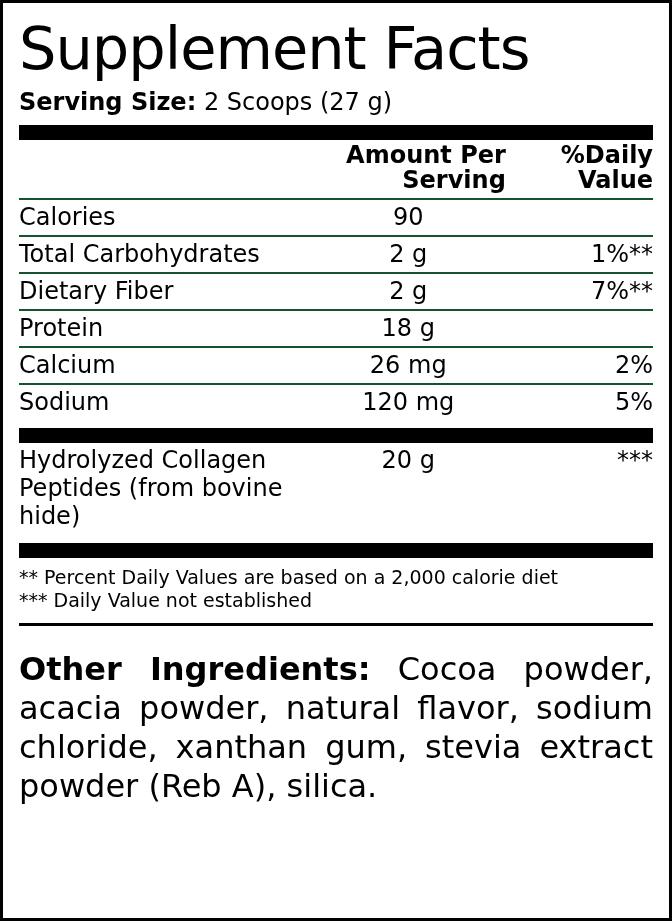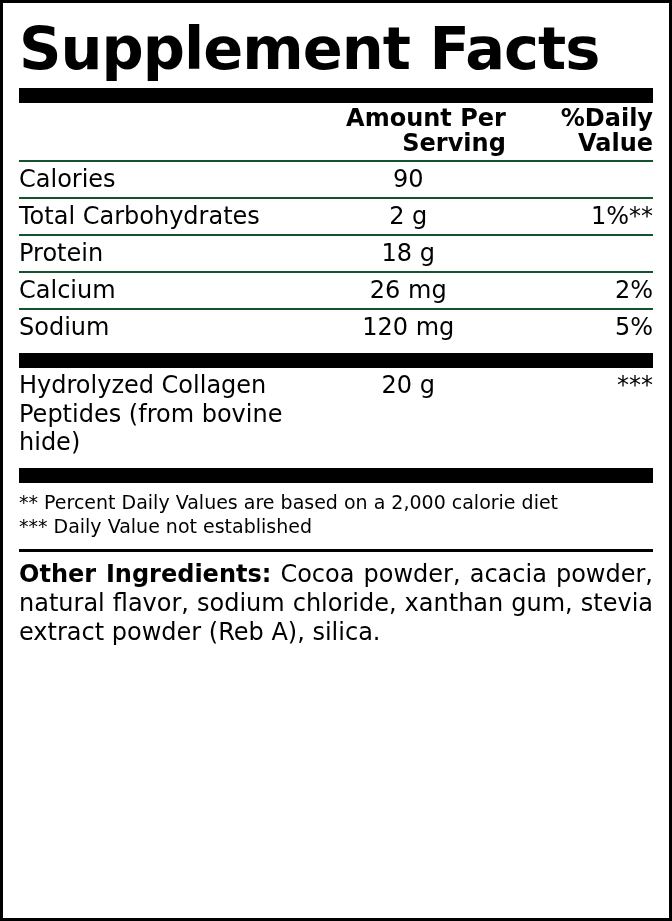--- a/index.html
+++ b/index.html
@@ -17,21 +17,21 @@
   .panel {
     box-sizing: border-box;
     width: 672px;
     height: 921px;
     border: 3px solid #000;
     padding: 10px 16px 0 16px;
     position: relative;
   }
   .title {
     font-size: 59px;
-    font-weight: bold;
+    font-weight: normal;
     line-height: 1.0;
     letter-spacing: -1px;
     margin: 6px 0 10px 0;
     white-space: nowrap;
   }
   .serving-line {
     font-size: 24px;
     line-height: 1.22;
     font-weight: normal;
   }
@@ -73,34 +73,38 @@
     font-size: 19px;
     line-height: 1.25;
     padding: 8px 0 0 0;
   }
   .footer-rule {
     height: 3px;
     background: #000;
     margin: 10px 0 0 0;
   }
   .other {
-    font-size: 24px;
+    font-size: 32px;
     line-height: 1.22;
-    padding-top: 8px;
+    padding-top: 24px;
     text-align: justify;
   }
   .other b { font-weight: bold; }
 </style>
 </head>
 <body>
 
 <div class="panel">
 
   <div class="title">Supplement Facts</div>
 
+  <div class="serving-line">
+    <b>Serving Size:</b>
+    <span>2 Scoops (27 g)</span>
+  </div>
 
   <div class="bar-thick"></div>
 
   <table class="facts">
     <tbody>
         <tr class="hdr rule">
       <td class="col-name"></td>
       <td class="col-amt">
         <span>Amount Per</span><br>
         <span>Serving</span>
@@ -113,20 +117,25 @@
 
     <tr class="rule">
       <td class="col-name nutrient-name">Calories</td>
       <td class="col-amt">90</td>
       <td class="col-dv"></td>
     </tr>
     <tr class="rule">
       <td class="col-name nutrient-name">Total Carbohydrates</td>
       <td class="col-amt">2 g</td>
       <td class="col-dv">1%**</td>
+    </tr>
+    <tr class="rule">
+      <td class="col-name nutrient-name">Dietary Fiber</td>
+      <td class="col-amt">2 g</td>
+      <td class="col-dv">7%**</td>
     </tr>
     <tr class="rule">
       <td class="col-name nutrient-name">Protein</td>
       <td class="col-amt">18 g</td>
       <td class="col-dv"></td>
     </tr>
     <tr class="rule">
       <td class="col-name nutrient-name">Calcium</td>
       <td class="col-amt">26 mg</td>
       <td class="col-dv">2%</td>

